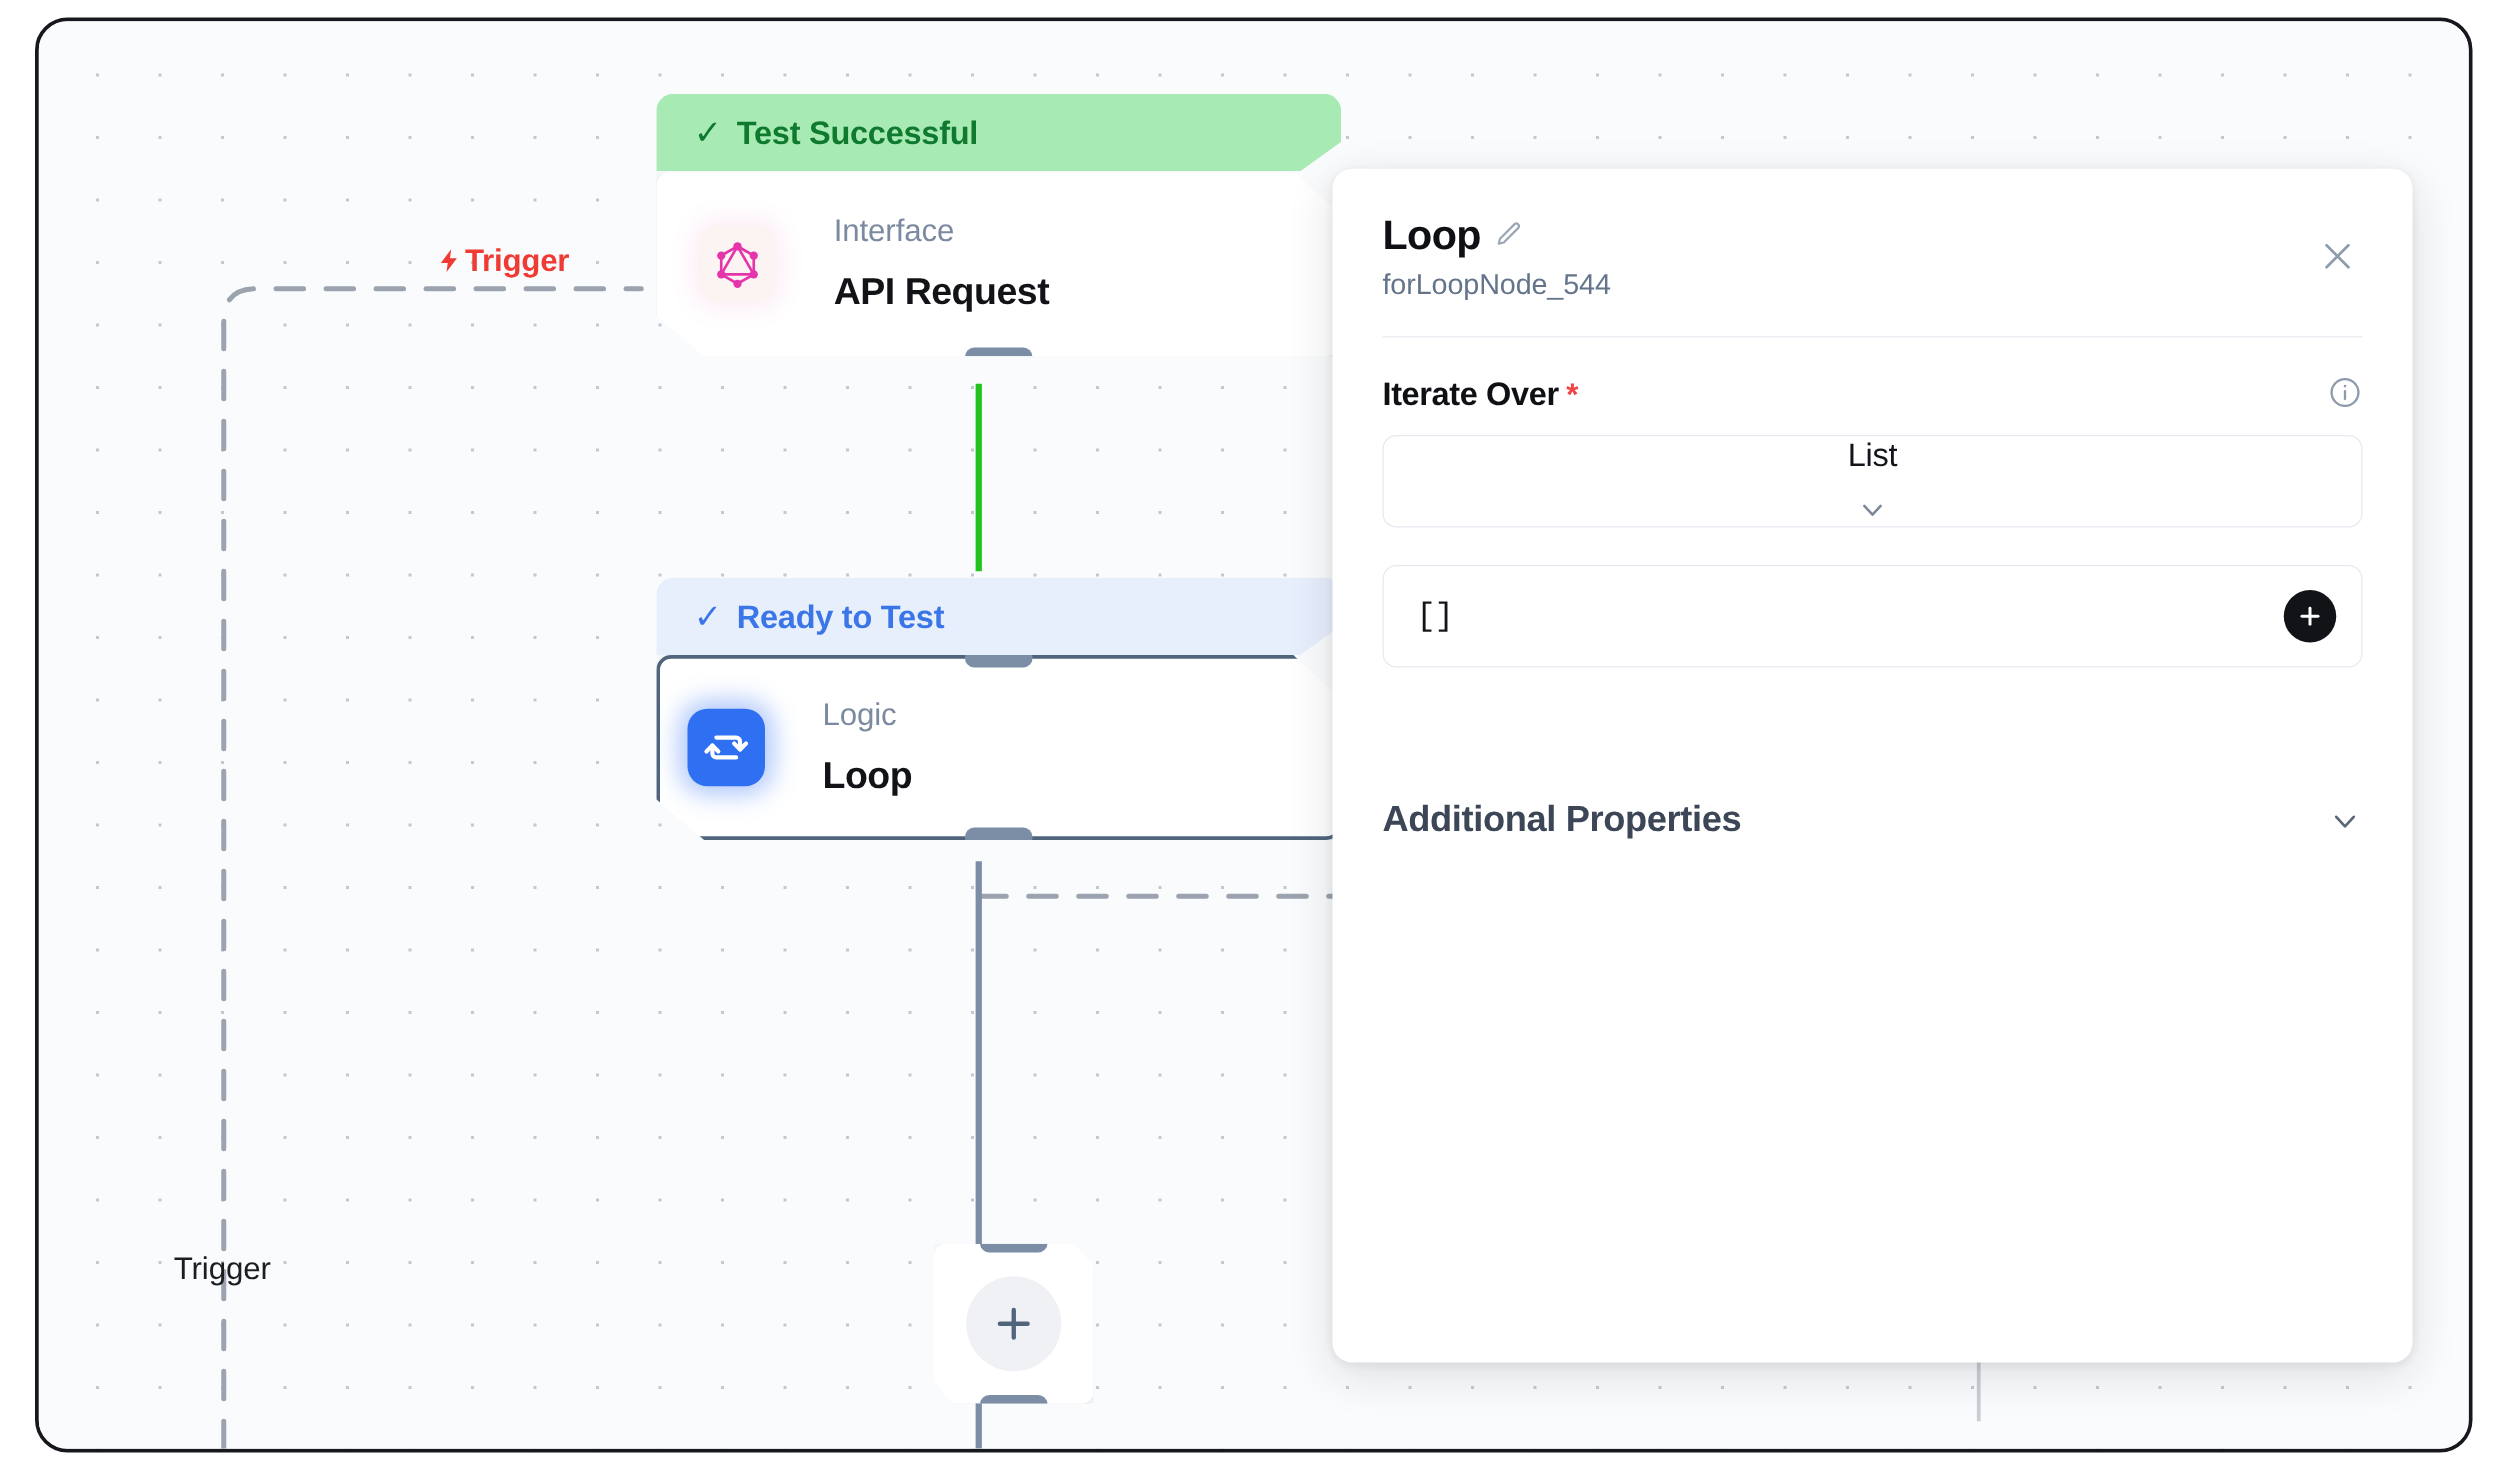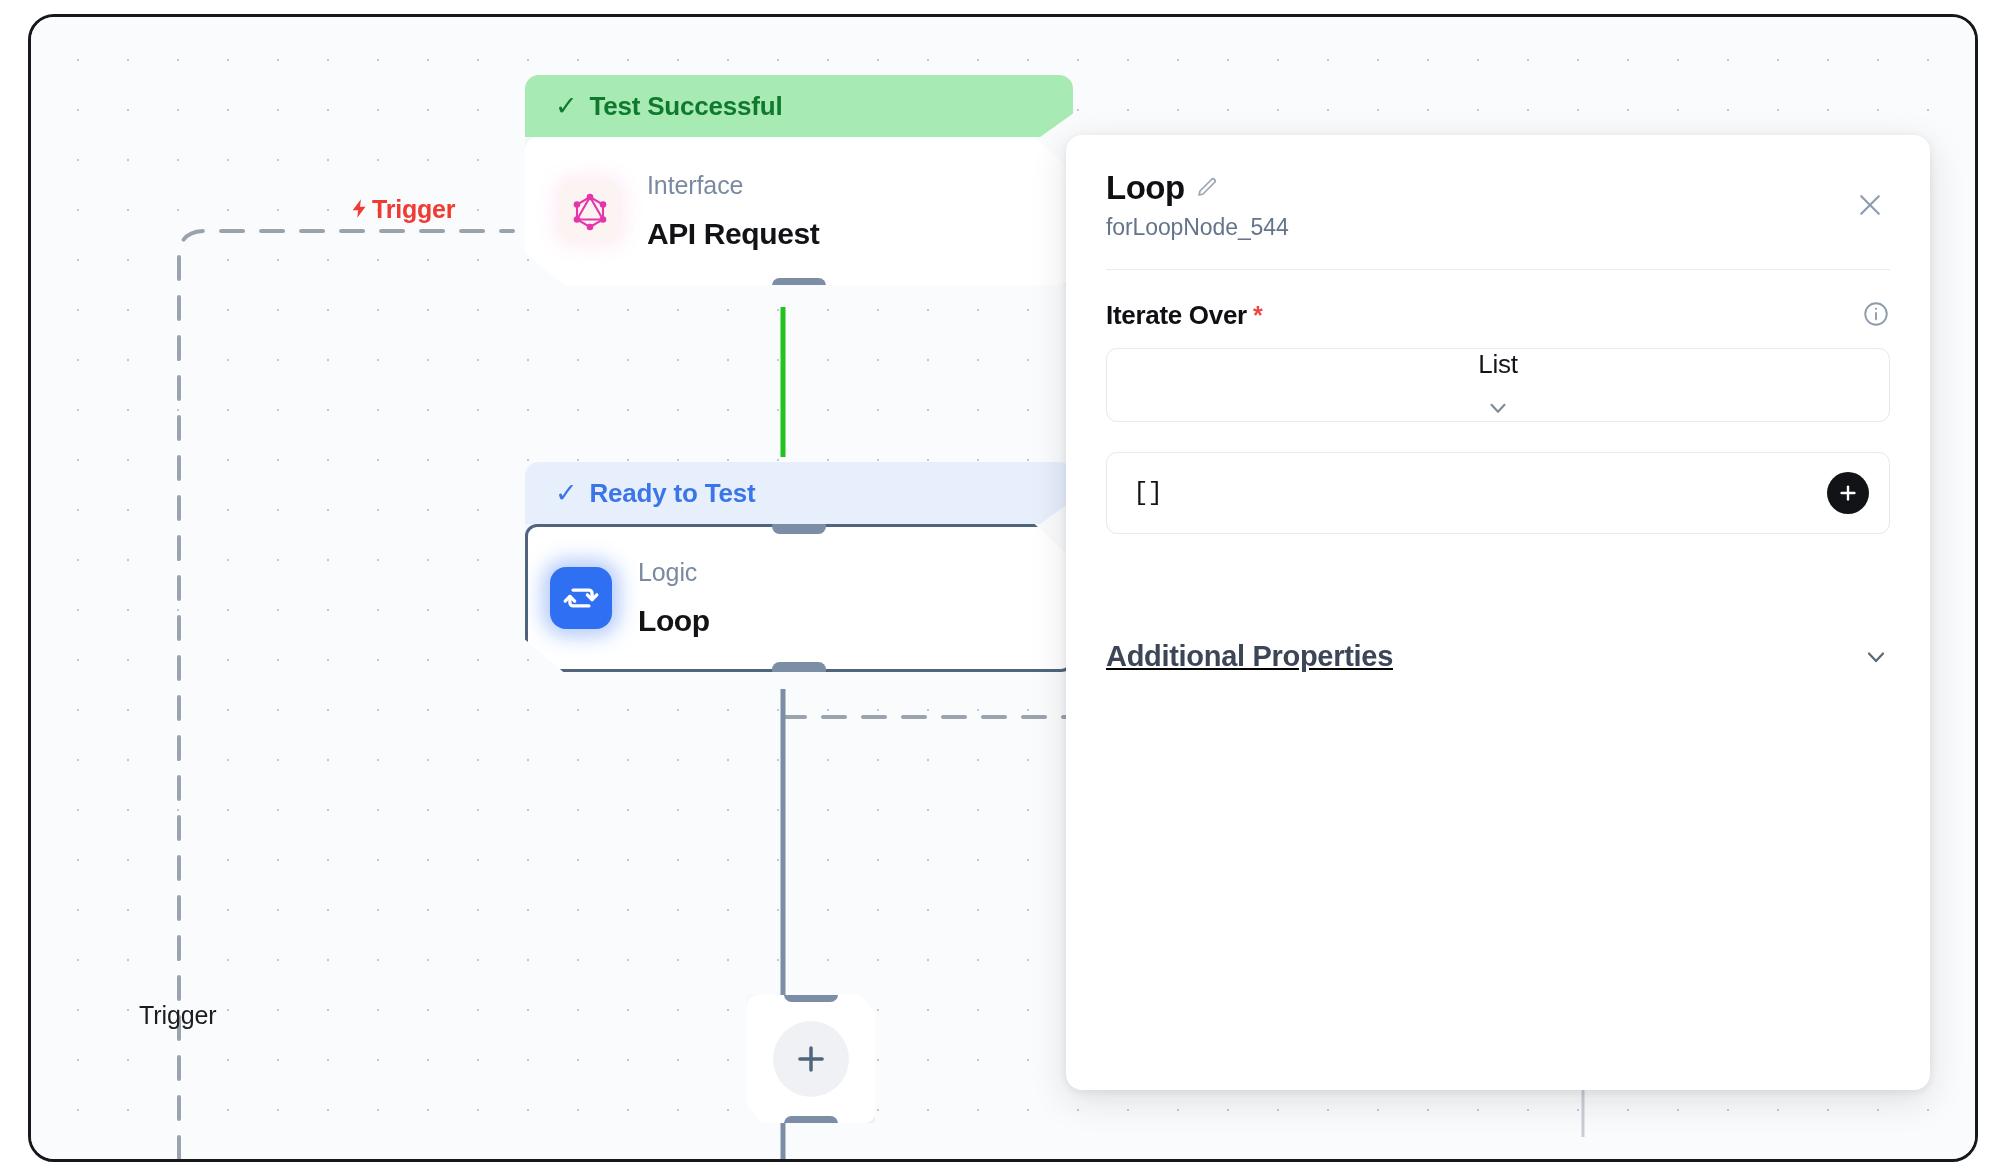--- a/index.html
+++ b/index.html
@@ -136,21 +136,21 @@
   }
   .icon-graphql {
     background: #fbf4f2;
     box-shadow: 0 0 18px 6px rgba(233,84,177,0.10);
   }
   .icon-loop {
     background: #2f6ff1;
     box-shadow: 0 0 20px 7px rgba(60,120,246,0.40);
   }
 
-  .node-text { display: flex; flex-direction: column; gap: 17px; }
+  .node-text { display: flex; flex-direction: column; gap: 17px; margin-left: 20px; }
   .node-kind {
     font-size: 25px;
     color: #7b8aa0;
     font-weight: 400;
     letter-spacing: -0.1px;
   }
   .node-title {
     font-size: 30px;
     color: #111317;
     font-weight: 700;
@@ -311,21 +311,20 @@
     cursor: pointer;
     flex: none;
   }
 
   #additional-properties {
     margin-top: 106px;
     display: flex;
     align-items: center;
     justify-content: space-between;
     cursor: pointer;
-    text-decoration: underline;
   }
   #additional-properties .ap-title {
     font-size: 29px;
     font-weight: 700;
     color: #3c4657;
     letter-spacing: -0.3px;
   }
 </style>
 </head>
 <body>

